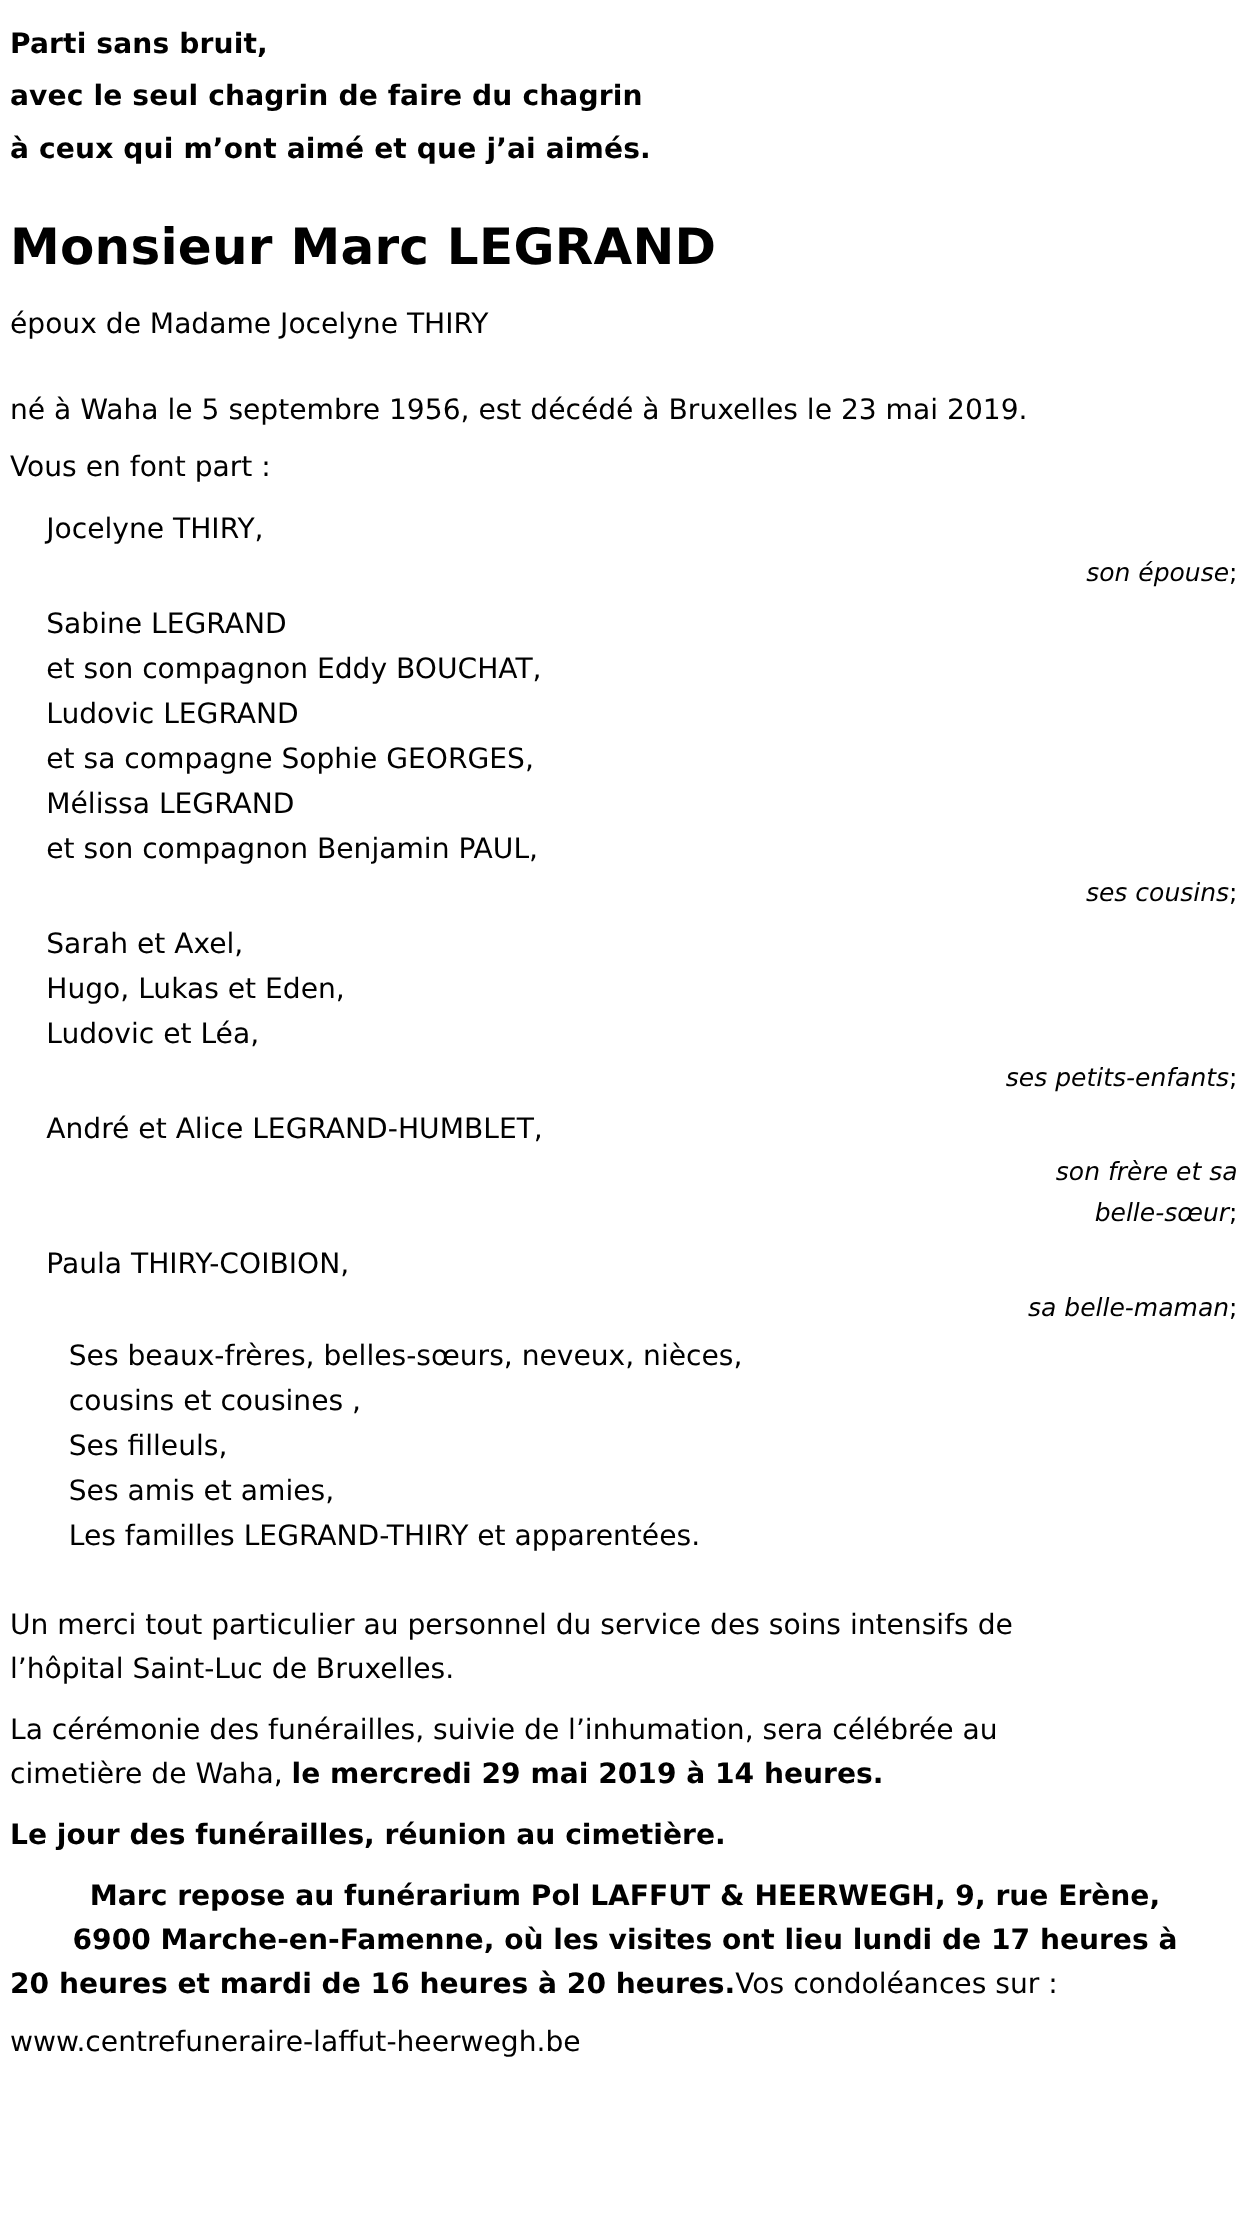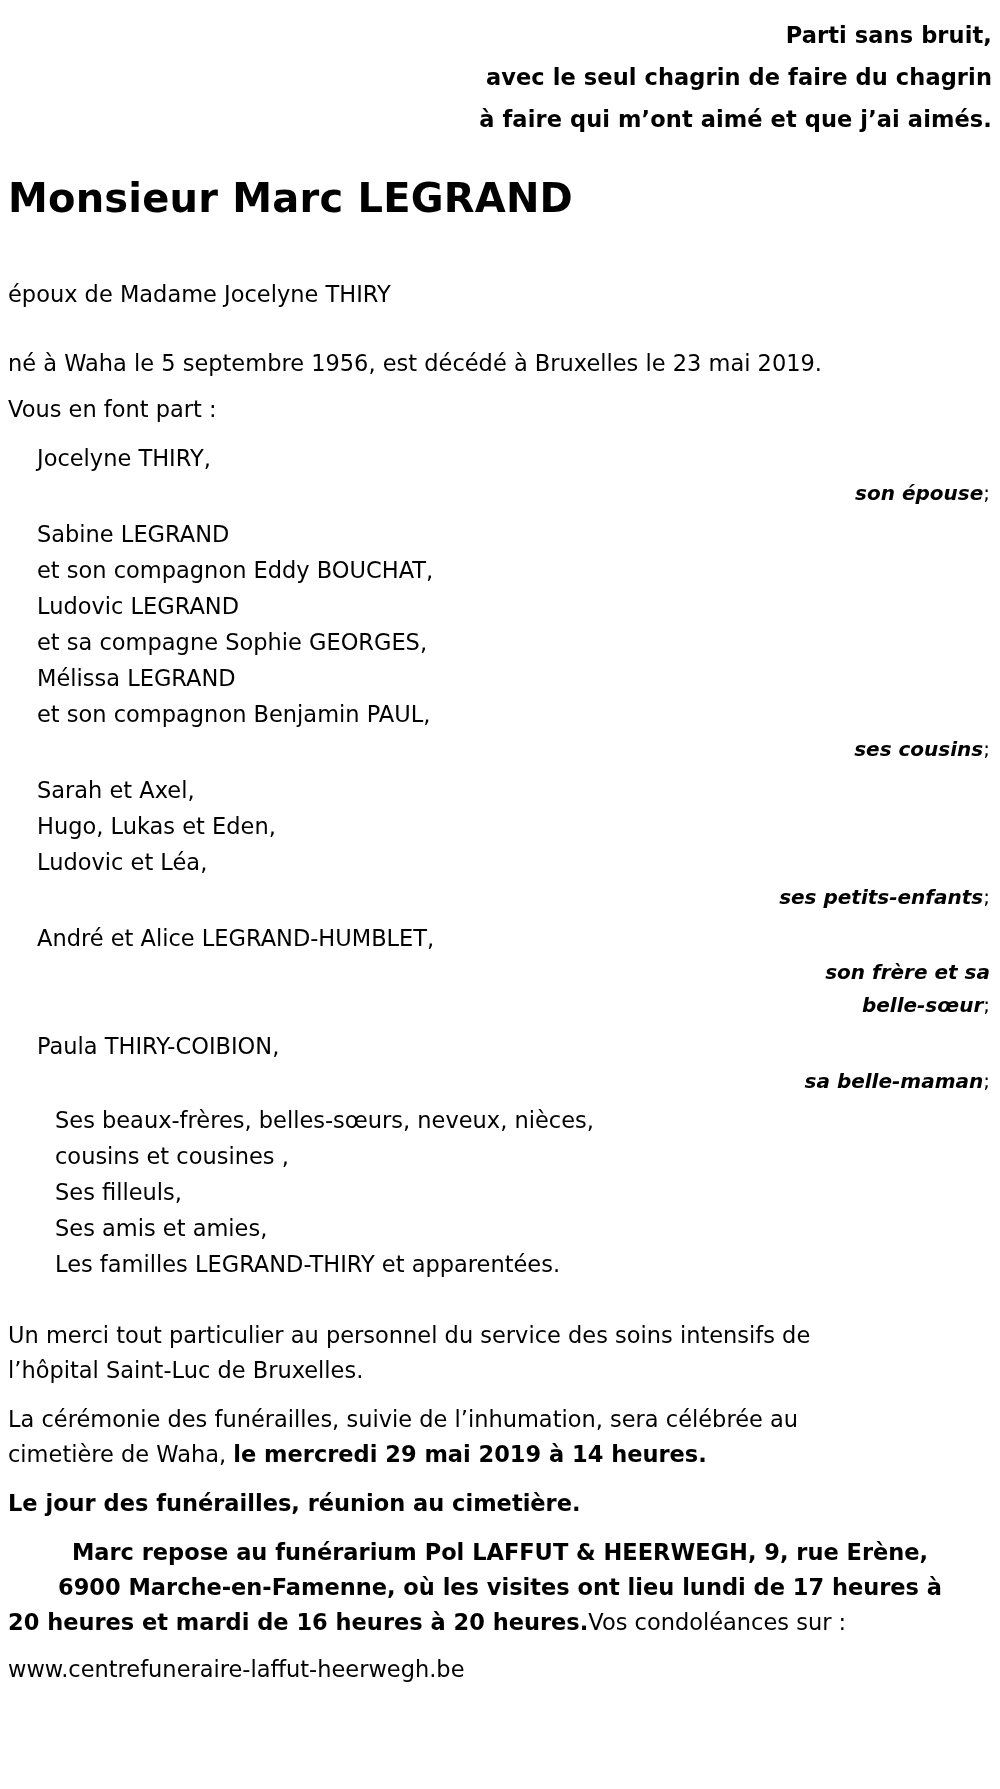--- a/index.html
+++ b/index.html
@@ -23,36 +23,35 @@
   }
   .inner {
     margin-left: 8px;
     margin-right: 8px;
   }
   .epitaph {
     font-weight: bold;
     font-size: 22.5px;
     line-height: 42px;
     letter-spacing: 0.1px;
-    text-align: right;
   }
   .epitaph div { white-space: nowrap; }
 
   .deceased-name {
     font-weight: bold;
     font-size: 40px;
     line-height: 40px;
     margin-top: 38px;
     letter-spacing: 0.2px;
   }
 
   .spouse-line {
     font-size: 22.5px;
     line-height: 28px;
-    margin-top: 62px;
+    margin-top: 27px;
   }
 
   .birth-line {
     font-size: 22.5px;
     line-height: 30px;
     margin-top: 40px;
   }
 
   .announce-line {
     font-size: 22.5px;
@@ -72,21 +71,21 @@
     white-space: nowrap;
     margin-left: 29px;
   }
   .rel-row {
     text-align: right;
     font-size: 20px;
     line-height: 34px;
     padding-right: 2px;
   }
   .rel-row .rel {
-    font-weight: bold;
+    font-weight: normal;
     font-style: italic;
   }
   .rel-row .semi {
     font-weight: normal;
     font-style: normal;
   }
   .rel-row.two-line {
     line-height: 33px;
   }
 
@@ -135,21 +134,21 @@
 </style>
 </head>
 <body>
 
 <div class="page">
   <div class="inner">
 
     <div class="epitaph">
       <div>Parti sans bruit,</div>
       <div>avec le seul chagrin de faire du chagrin</div>
-      <div>à faire qui m’ont aimé et que j’ai aimés.</div>
+      <div>à ceux qui m’ont aimé et que j’ai aimés.</div>
     </div>
 
     <div class="deceased-name">Monsieur Marc LEGRAND</div>
 
     <div class="spouse-line">époux de Madame Jocelyne THIRY</div>
 
     <div class="birth-line">né à Waha le 5 septembre 1956, est décédé à Bruxelles le 23 mai 2019.</div>
 
     <div class="announce-line">Vous en font part :</div>
 

